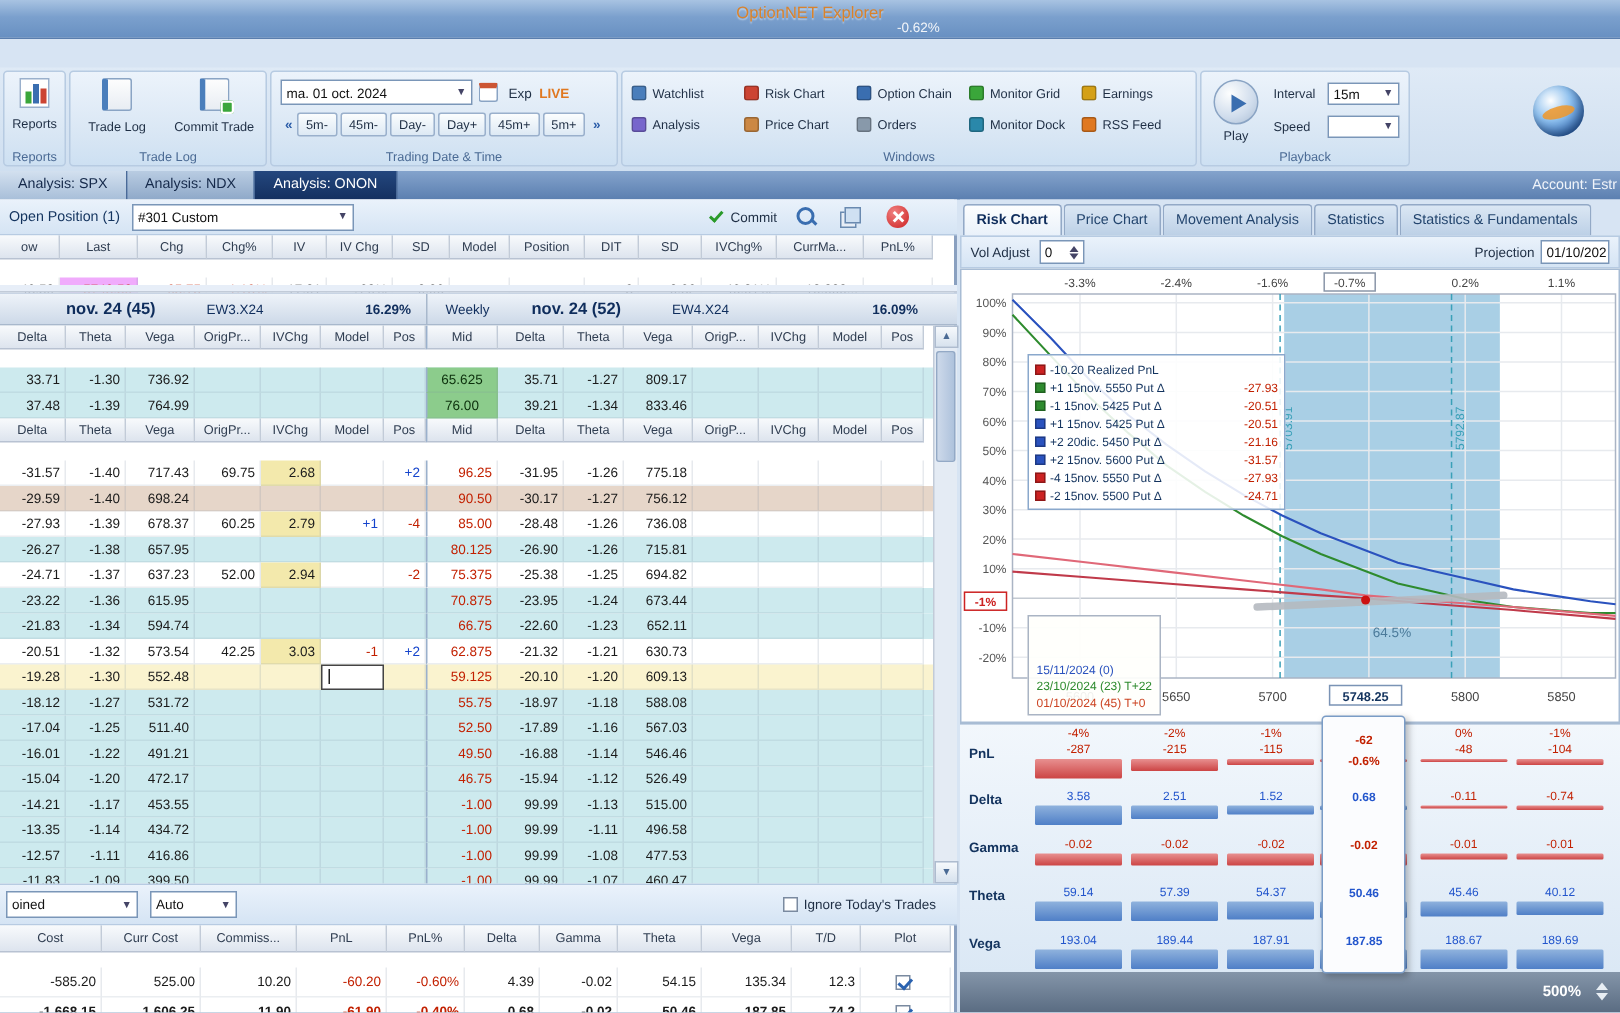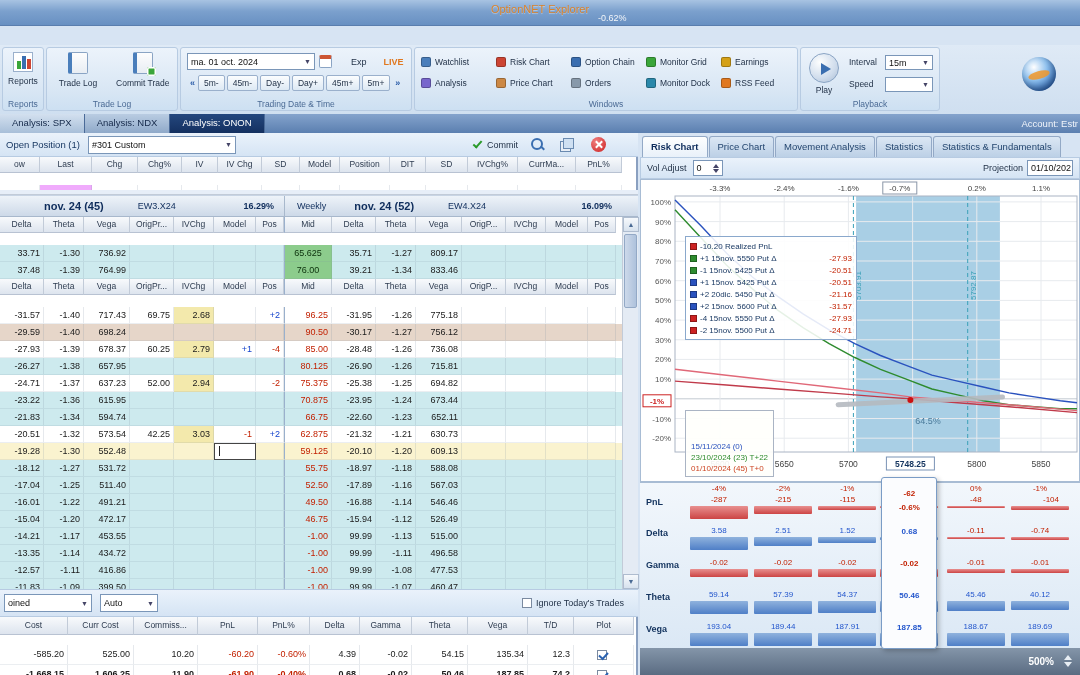--- a/index.html
+++ b/index.html
@@ -28,21 +28,21 @@
 .icon-chart i.b1{left:3px;height:8px;background:#3aa63a}
 .icon-chart i.b2{left:8px;height:13px;background:#3a6eb0}
 .icon-chart i.b3{left:13px;height:10px;background:#cc4433}
 .icon-note{display:inline-block;width:20px;height:22px;background:linear-gradient(#fdfdfd,#e8edf3);border:1px solid #8aa4c4;border-left:4px solid #4a7ebb;border-radius:2px;position:relative}
 .icon-note.plus::after{content:"";position:absolute;right:-4px;bottom:-3px;width:9px;height:9px;background:#3aa63a;border-radius:2px;box-shadow:inset 0 0 0 1.5px #fff}
 .input{background:#fff;border:1px solid #7a96b8;font-size:9px;display:flex;align-items:center;padding:0 3px;color:#111}
 .dd-arrow{margin-left:auto;font-size:7px;color:#446;padding-left:3px}
 #dt-row1{position:absolute;left:6px;top:5px;display:flex;align-items:center}
 #date-input{width:128px;height:17px}
 .cal{display:inline-block;width:13px;height:13px;background:#fff;border:1px solid #8aa4c4;border-top:4px solid #cc5533;border-radius:2px;margin:0 4px}
-.exp-lbl{font-size:9px;color:#1e2e44;margin:0 15px}
+.exp-lbl{font-size:9px;color:#1e2e44;margin:0 3px}
 .live-lbl{font-size:9px;font-weight:bold;color:#e07820;margin-left:2px}
 #nav-btns{position:absolute;left:6px;top:27px;display:flex;align-items:center}
 .navbtn{display:inline-block;height:16px;line-height:15px;padding:0 5px;margin-right:2px;background:linear-gradient(#fbfdfe,#dde9f4);border:1px solid #9ab0cc;border-radius:2px;font-size:8.5px;color:#1e2e44}
 .navarrow{color:#2a5ca8;font-weight:bold;font-size:9px;margin:0 3px}
 .win-rows{position:absolute;left:4px;top:6px}
 #win-row1,#win-row2{display:flex}
 #win-row2{margin-top:5px}
 .win-item{display:flex;align-items:center;width:75px;height:16px;font-size:8.5px;color:#1e2e44;white-space:nowrap;overflow:hidden}
 .win-ico{width:10px;height:10px;border-radius:2px;margin:0 4px 0 2px;border:1px solid rgba(0,0,0,.25);flex:0 0 10px}
 #play-btn{position:absolute;left:8px;top:5px;width:30px;height:30px;border-radius:50%;background:radial-gradient(circle at 35% 30%,#fdfefe,#cfdcec 60%,#aabdd4);border:1px solid #8aa4c4}
@@ -532,21 +532,21 @@
         <div class="gk-bar bneg" style="left: 114.169px; top: 23px; width: 58px; height: 7.6px;"></div>
         <div class="gk-pct" style="left: 178.387px; top: 1px;">-1%</div>
         <div class="gk-val neg" style="left: 178.387px; top: 12px;">-115</div>
         <div class="gk-bar bneg" style="left: 178.387px; top: 23px; width: 58px; height: 4.1px;"></div>
         <div class="gk-val neg" style="left: 240.356px; top: 12px;">-62</div>
         <div class="gk-bar bneg" style="left: 240.356px; top: 23px; width: 58px; height: 2.2px;"></div>
         <div class="gk-pct" style="left: 306.821px; top: 1px;">0%</div>
         <div class="gk-val neg" style="left: 306.821px; top: 12px;">-48</div>
         <div class="gk-bar bneg" style="left: 306.821px; top: 23px; width: 58px; height: 1.7px;"></div>
         <div class="gk-pct" style="left: 371.038px; top: 1px;">-1%</div>
-        <div class="gk-val neg" style="left: 382px; top: 12px;">-104</div>
+        <div class="gk-val neg" style="left: 371px; top: 12px;">-104</div>
         <div class="gk-bar bneg" style="left: 371.038px; top: 23px; width: 58px; height: 3.7px;"></div>
         <div class="gk-val pos" style="left: 49.9521px; top: 43px;">3.58</div>
         <div class="gk-bar bpos" style="left: 49.9521px; top: 54px; width: 58px; height: 13px;"></div>
         <div class="gk-val pos" style="left: 114.169px; top: 43px;">2.51</div>
         <div class="gk-bar bpos" style="left: 114.169px; top: 54px; width: 58px; height: 9.1px;"></div>
         <div class="gk-val pos" style="left: 178.387px; top: 43px;">1.52</div>
         <div class="gk-bar bpos" style="left: 178.387px; top: 54px; width: 58px; height: 5.5px;"></div>
         <div class="gk-val pos" style="left: 240.356px; top: 43px;">0.68</div>
         <div class="gk-bar bpos" style="left: 240.356px; top: 54px; width: 58px; height: 2.5px;"></div>
         <div class="gk-val neg" style="left: 306.821px; top: 43px;">-0.11</div>

